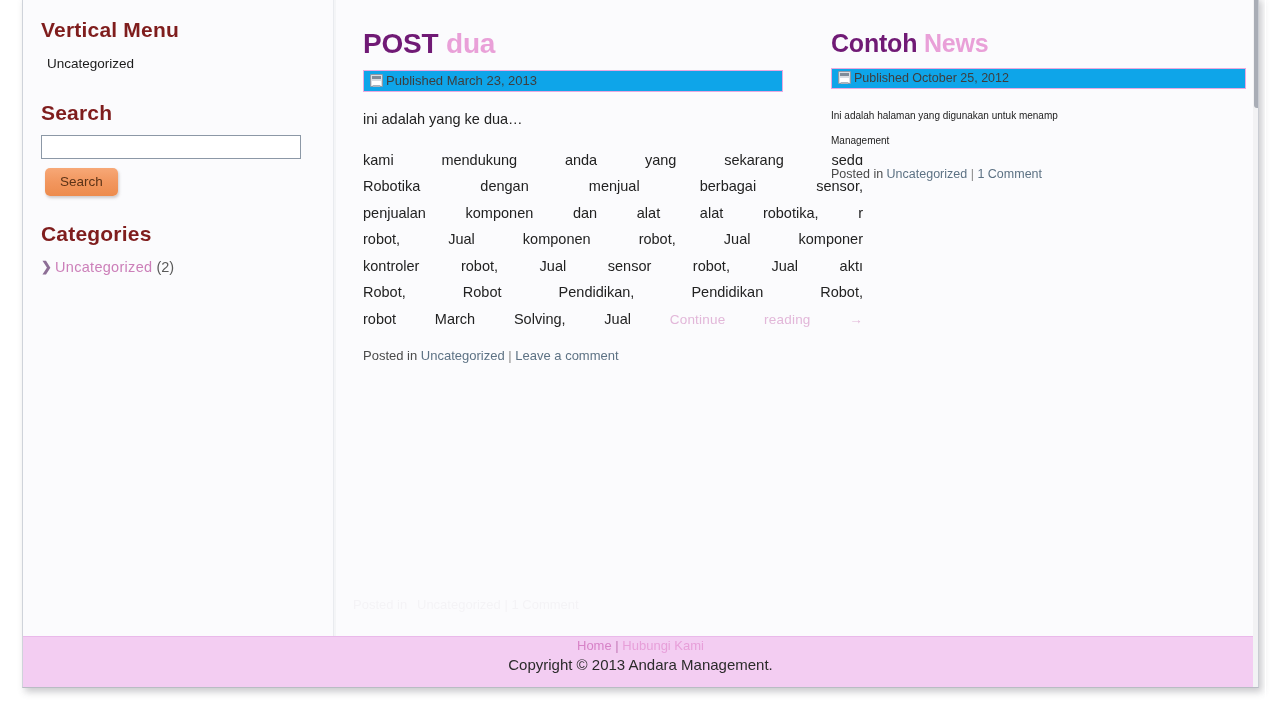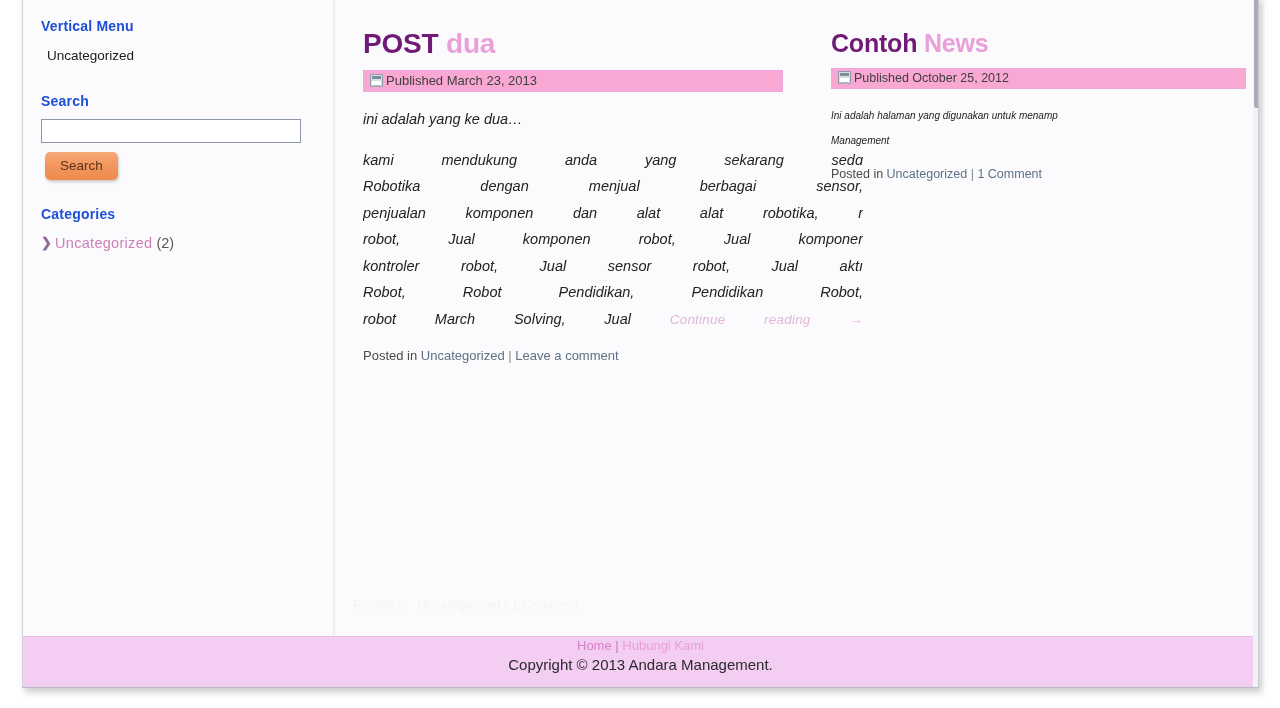--- a/index.html
+++ b/index.html
@@ -61,23 +61,23 @@
     position: absolute;
     left: 0px;
     top: 0px;
     width: 310px;
     height: 641px;
     box-sizing: border-box;
     padding: 22px 18px 0 18px;
   }
 
   .widget-title {
-    font-size: 14px;
+    font-size: 21px;
     font-weight: bold;
-    color: #1d4ed8;
+    color: #7f1d1d;
     margin: 0 0 10px 0;
     letter-spacing: 0.2px;
   }
   .widget {
     margin-bottom: 26px;
   }
   #menu-widget { margin-bottom: 25px; }
 
   .menu-list {
     list-style: none;
@@ -171,21 +171,21 @@
     font-weight: bold;
     color: #e9a0d8;
     line-height: 32px;
     letter-spacing: -0.2px;
     white-space: nowrap;
   }
   .post-title .title-strong { color: #701a75; }
   #post-right .post-title { font-size: 25px; line-height: 30px; }
 
   .post-meta {
-    background: #f9a8d4;
+    background: #0ea5e9;
     border: 1px solid #e9a8e0;
     box-sizing: border-box;
     height: 22px;
     line-height: 20px;
     padding: 0 6px;
     font-size: 13px;
     color: #3e3e3e;
     width: 420px;
     white-space: nowrap;
     overflow: hidden;
@@ -221,21 +221,20 @@
     box-shadow: 0 3px 0 -1px #aab3bd;
   }
 
   .post-body {
     margin-top: 14px;
     font-size: 14.5px;
     line-height: 26.5px;
     color: #222222;
     text-align: justify;
     white-space: nowrap;
-    font-style: italic;
   }
   .post-body p { margin: 0 0 14px 0; white-space: normal; }
 
   #post-left .post-body { width: 500px; }
   #post-left .justified {
     width: 500px;
     text-align: justify;
     text-align-last: justify;
   }
   #post-right .post-body { width: 430px; font-size: 10px; line-height: 25px; }

